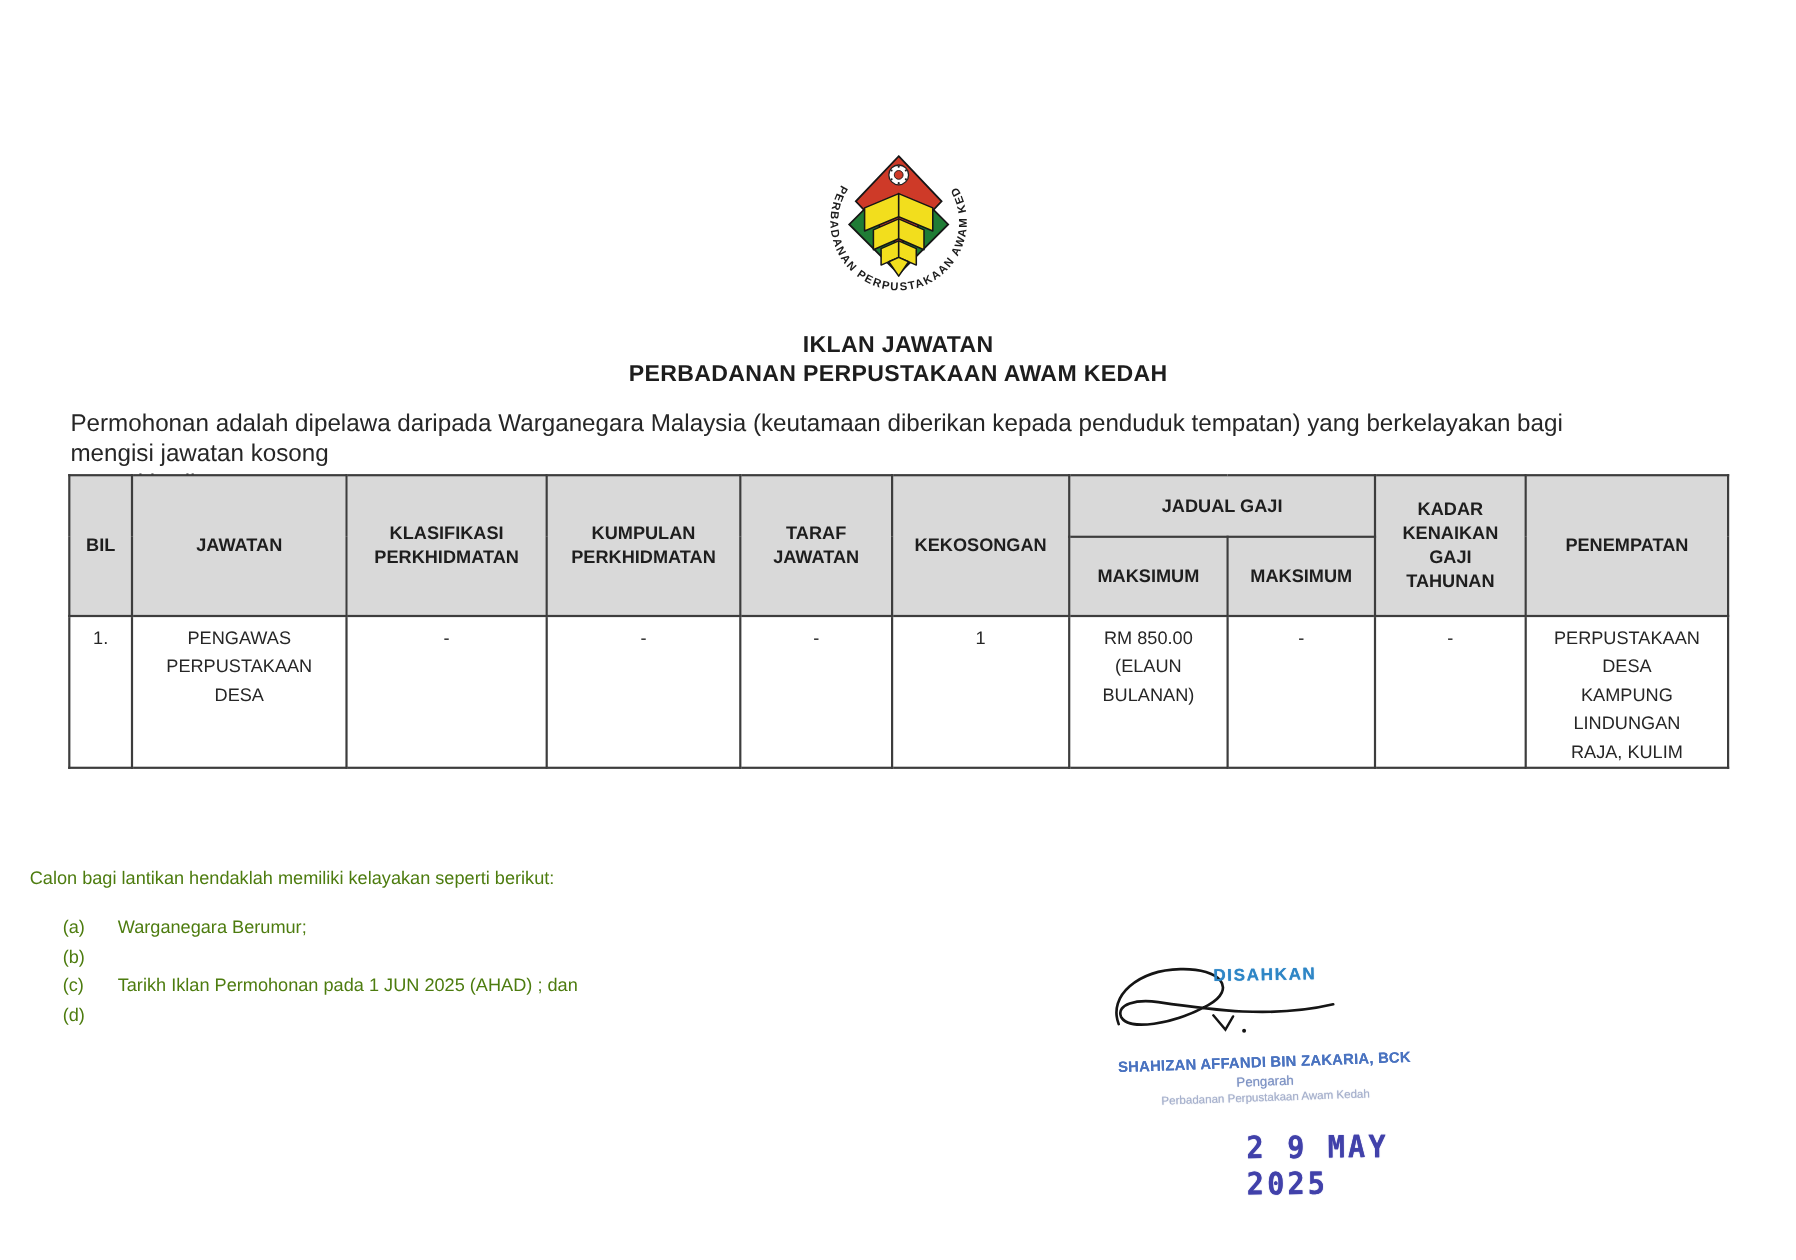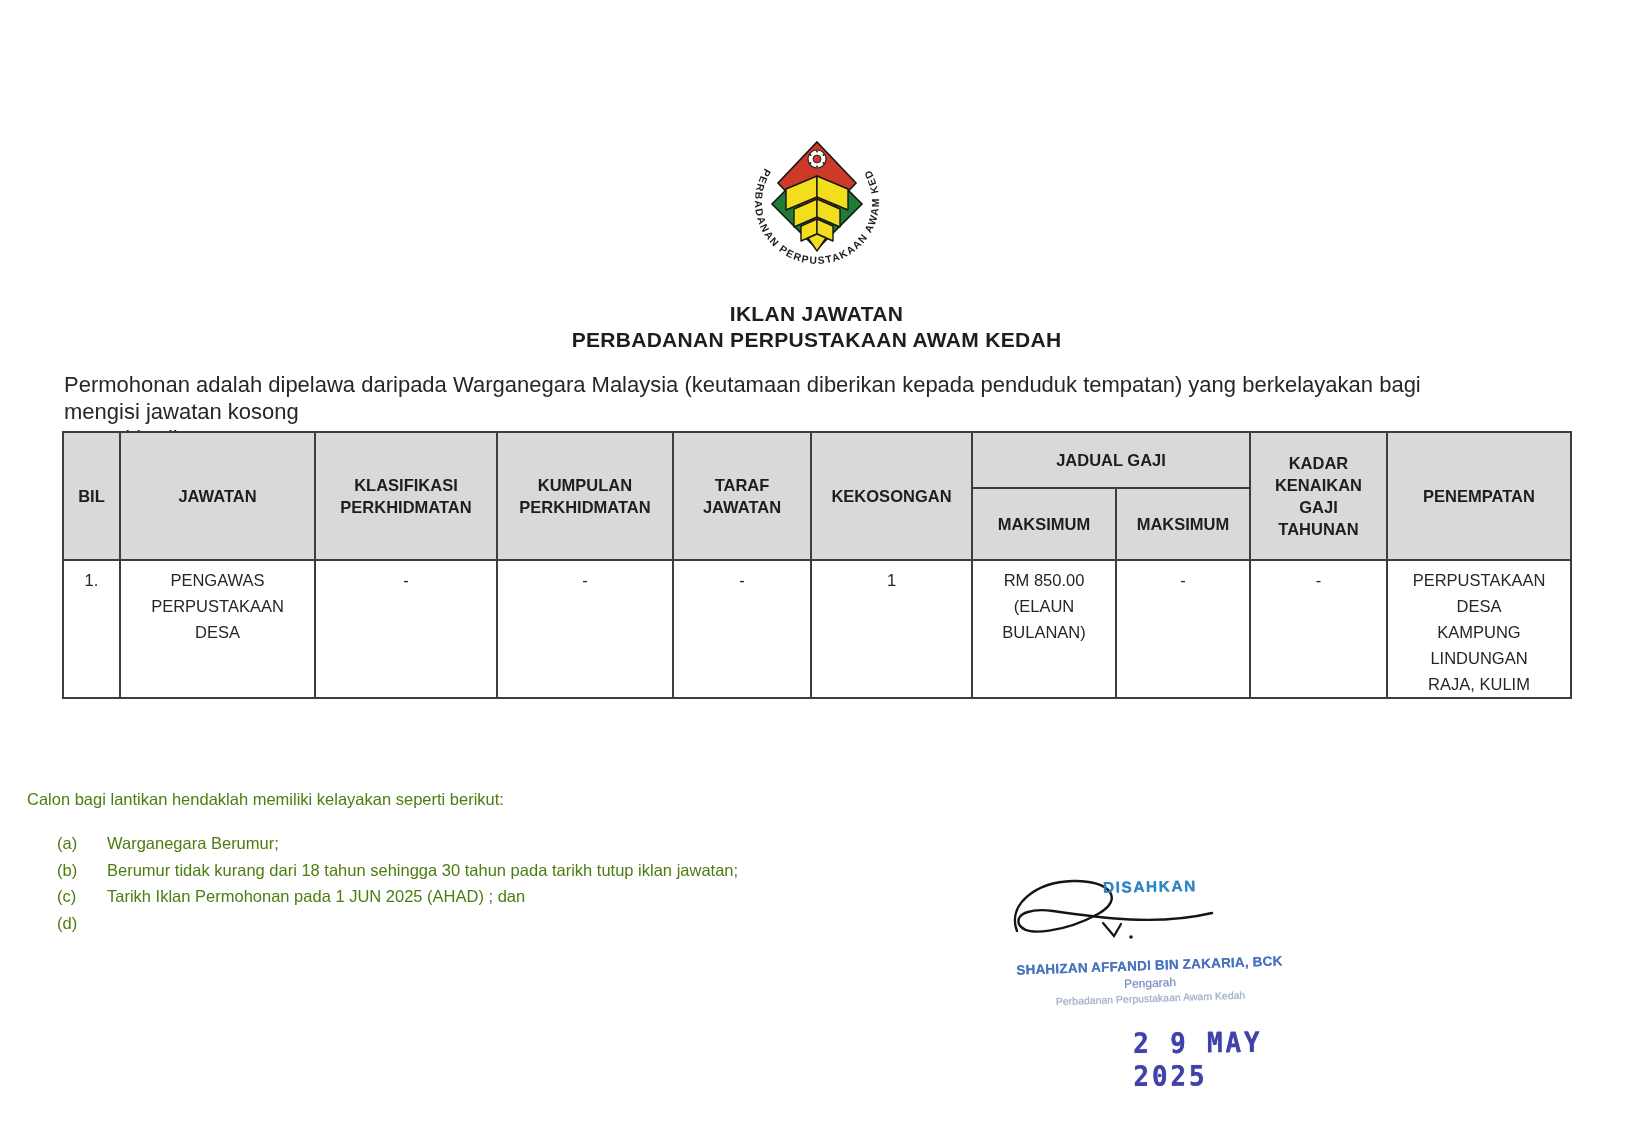--- a/index.html
+++ b/index.html
@@ -168,21 +168,20 @@
 
   <div class="quali">
     <p class="quali-heading">Calon bagi lantikan hendaklah memiliki kelayakan seperti berikut:</p>
     <div class="quali-items">
       <div class="quali-item">
         <span class="quali-label">(a)</span>
         <span><span>Warganegara Berumur;</span><span class="b"></span><span></span></span>
       </div>
       <div class="quali-item">
         <span class="quali-label">(b)</span>
-        <span><span>Berumur tidak kurang dari 18 tahun sehingga 30 tahun pada tarikh tutup iklan jawatan;</span><span class="b"></span><span></span></span>
       </div>
       <div class="quali-item">
         <span class="quali-label">(c)</span>
         <span><span>Tarikh Iklan Permohonan pada </span><span class="b">1 JUN 2025 (AHAD) ;</span><span> dan</span></span>
       </div>
       <div class="quali-item">
         <span class="quali-label">(d)</span>
       </div>
     </div>
   </div>

